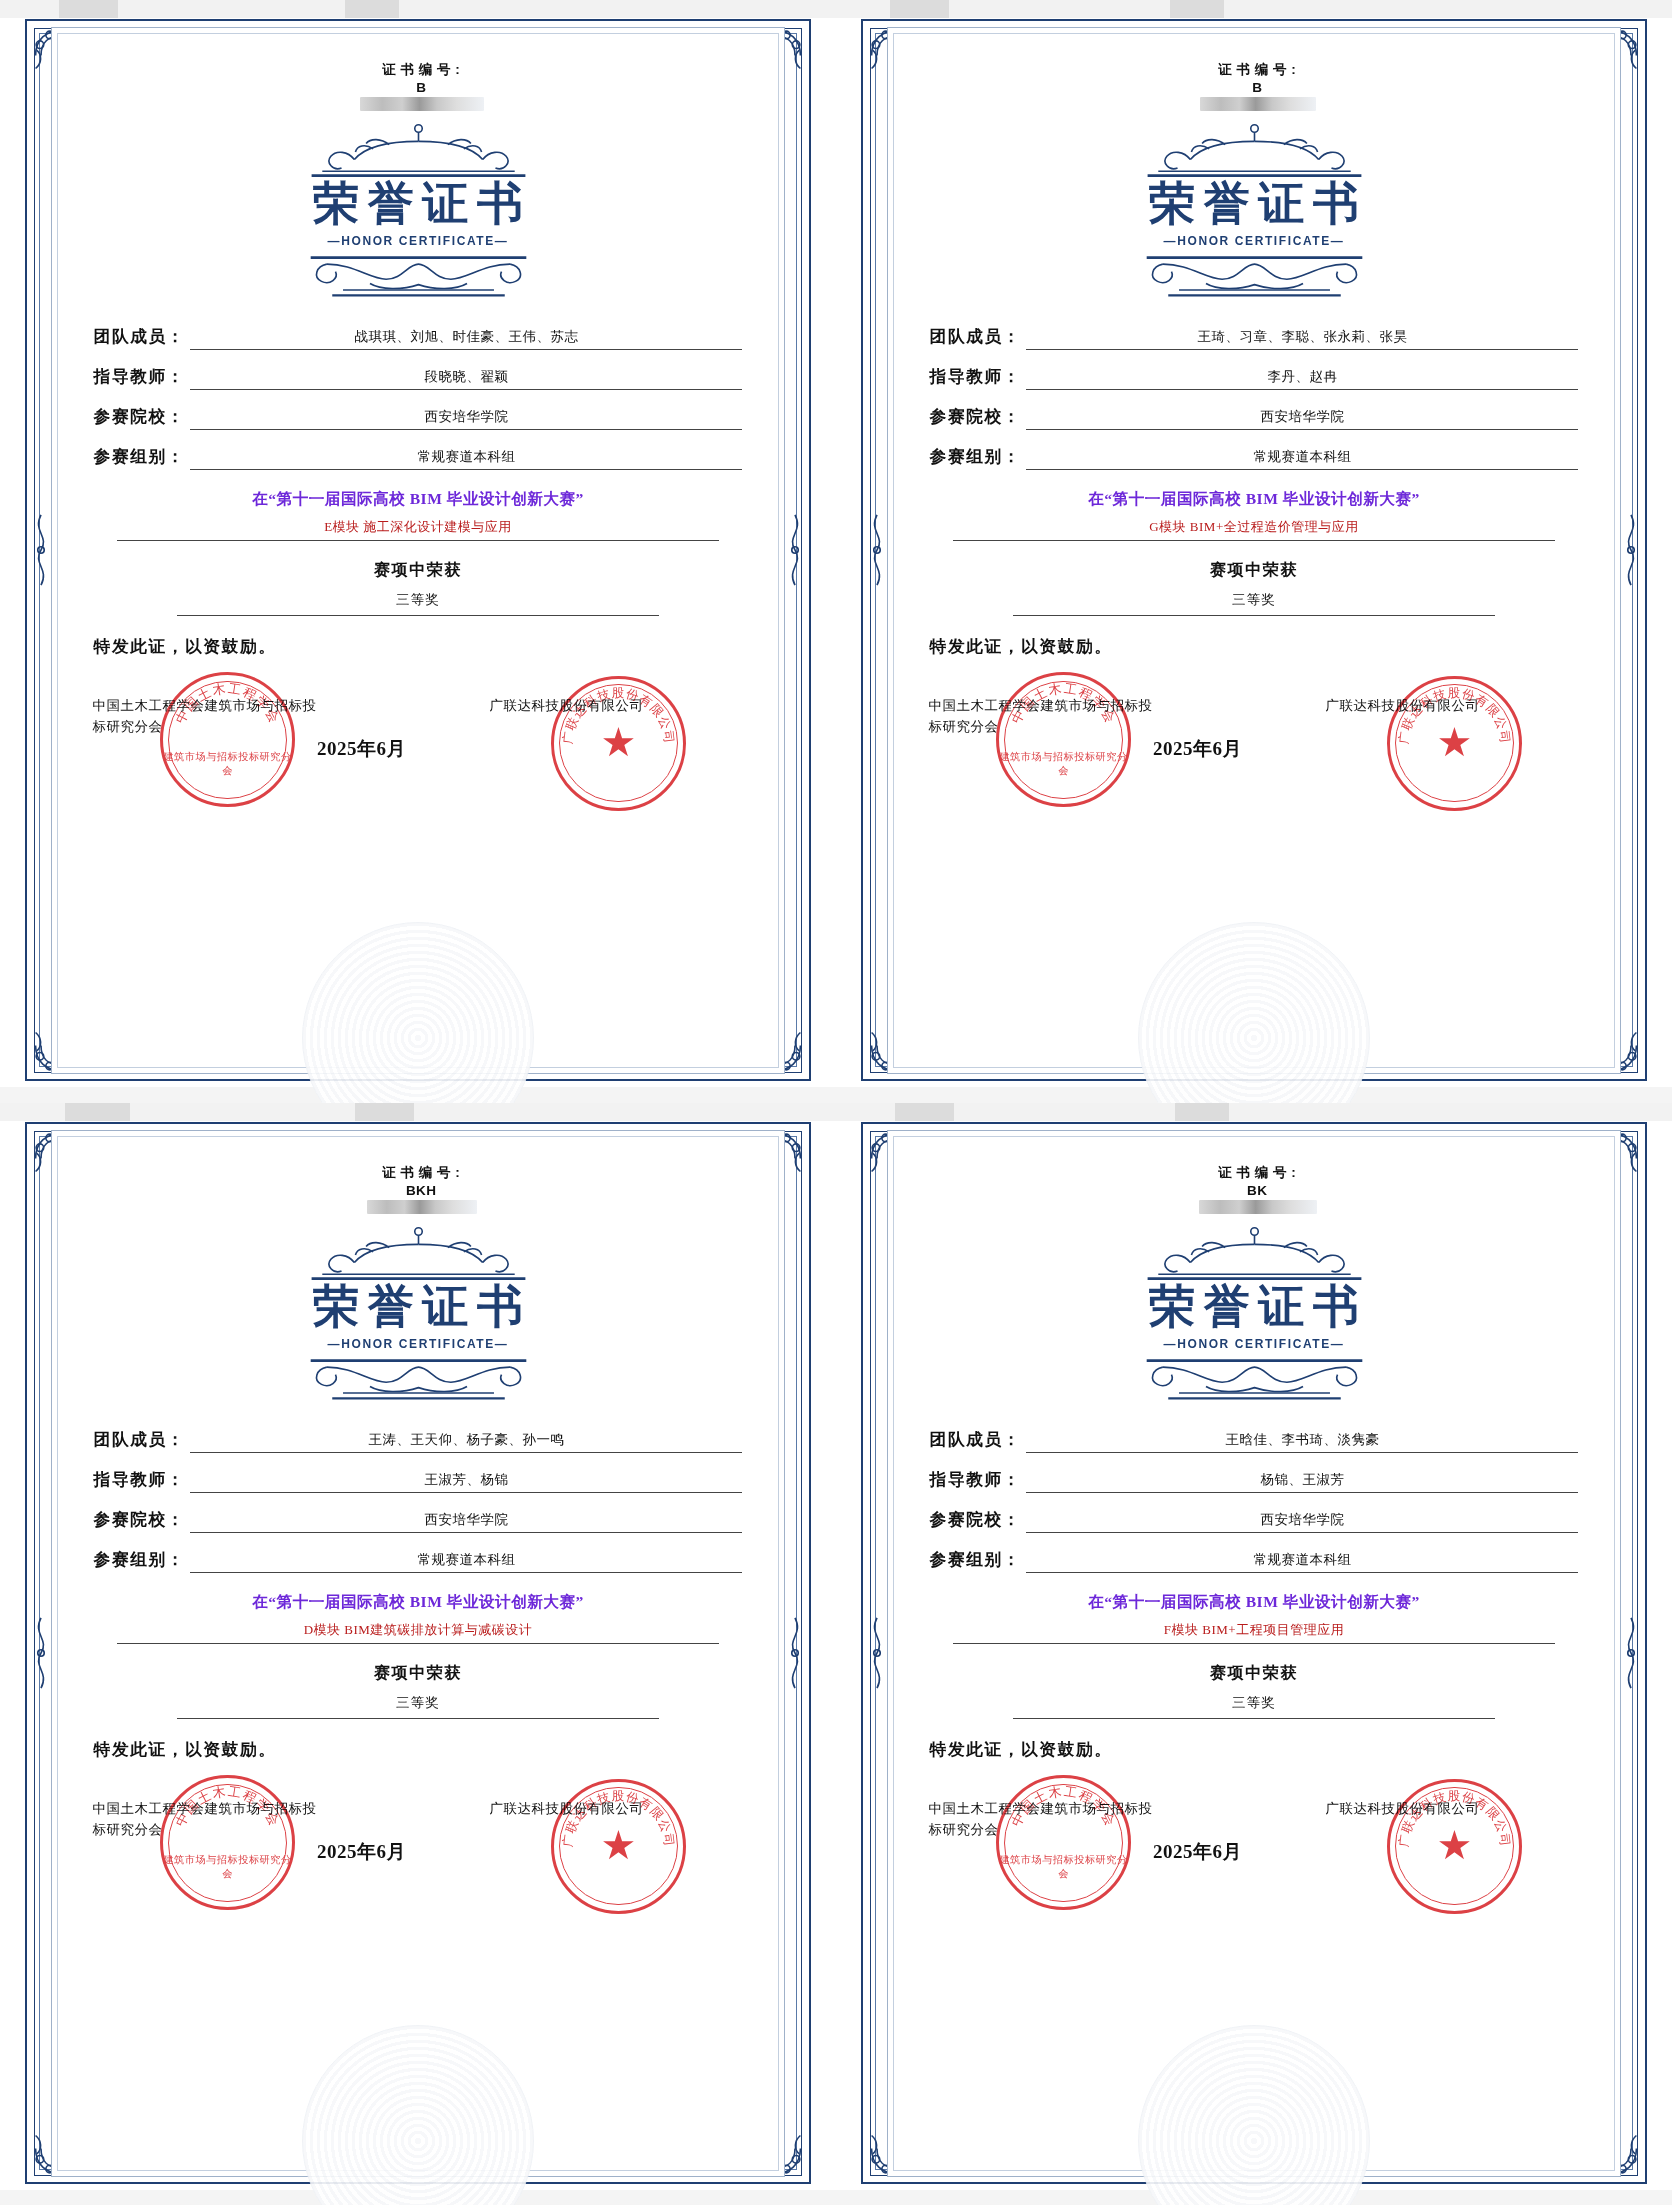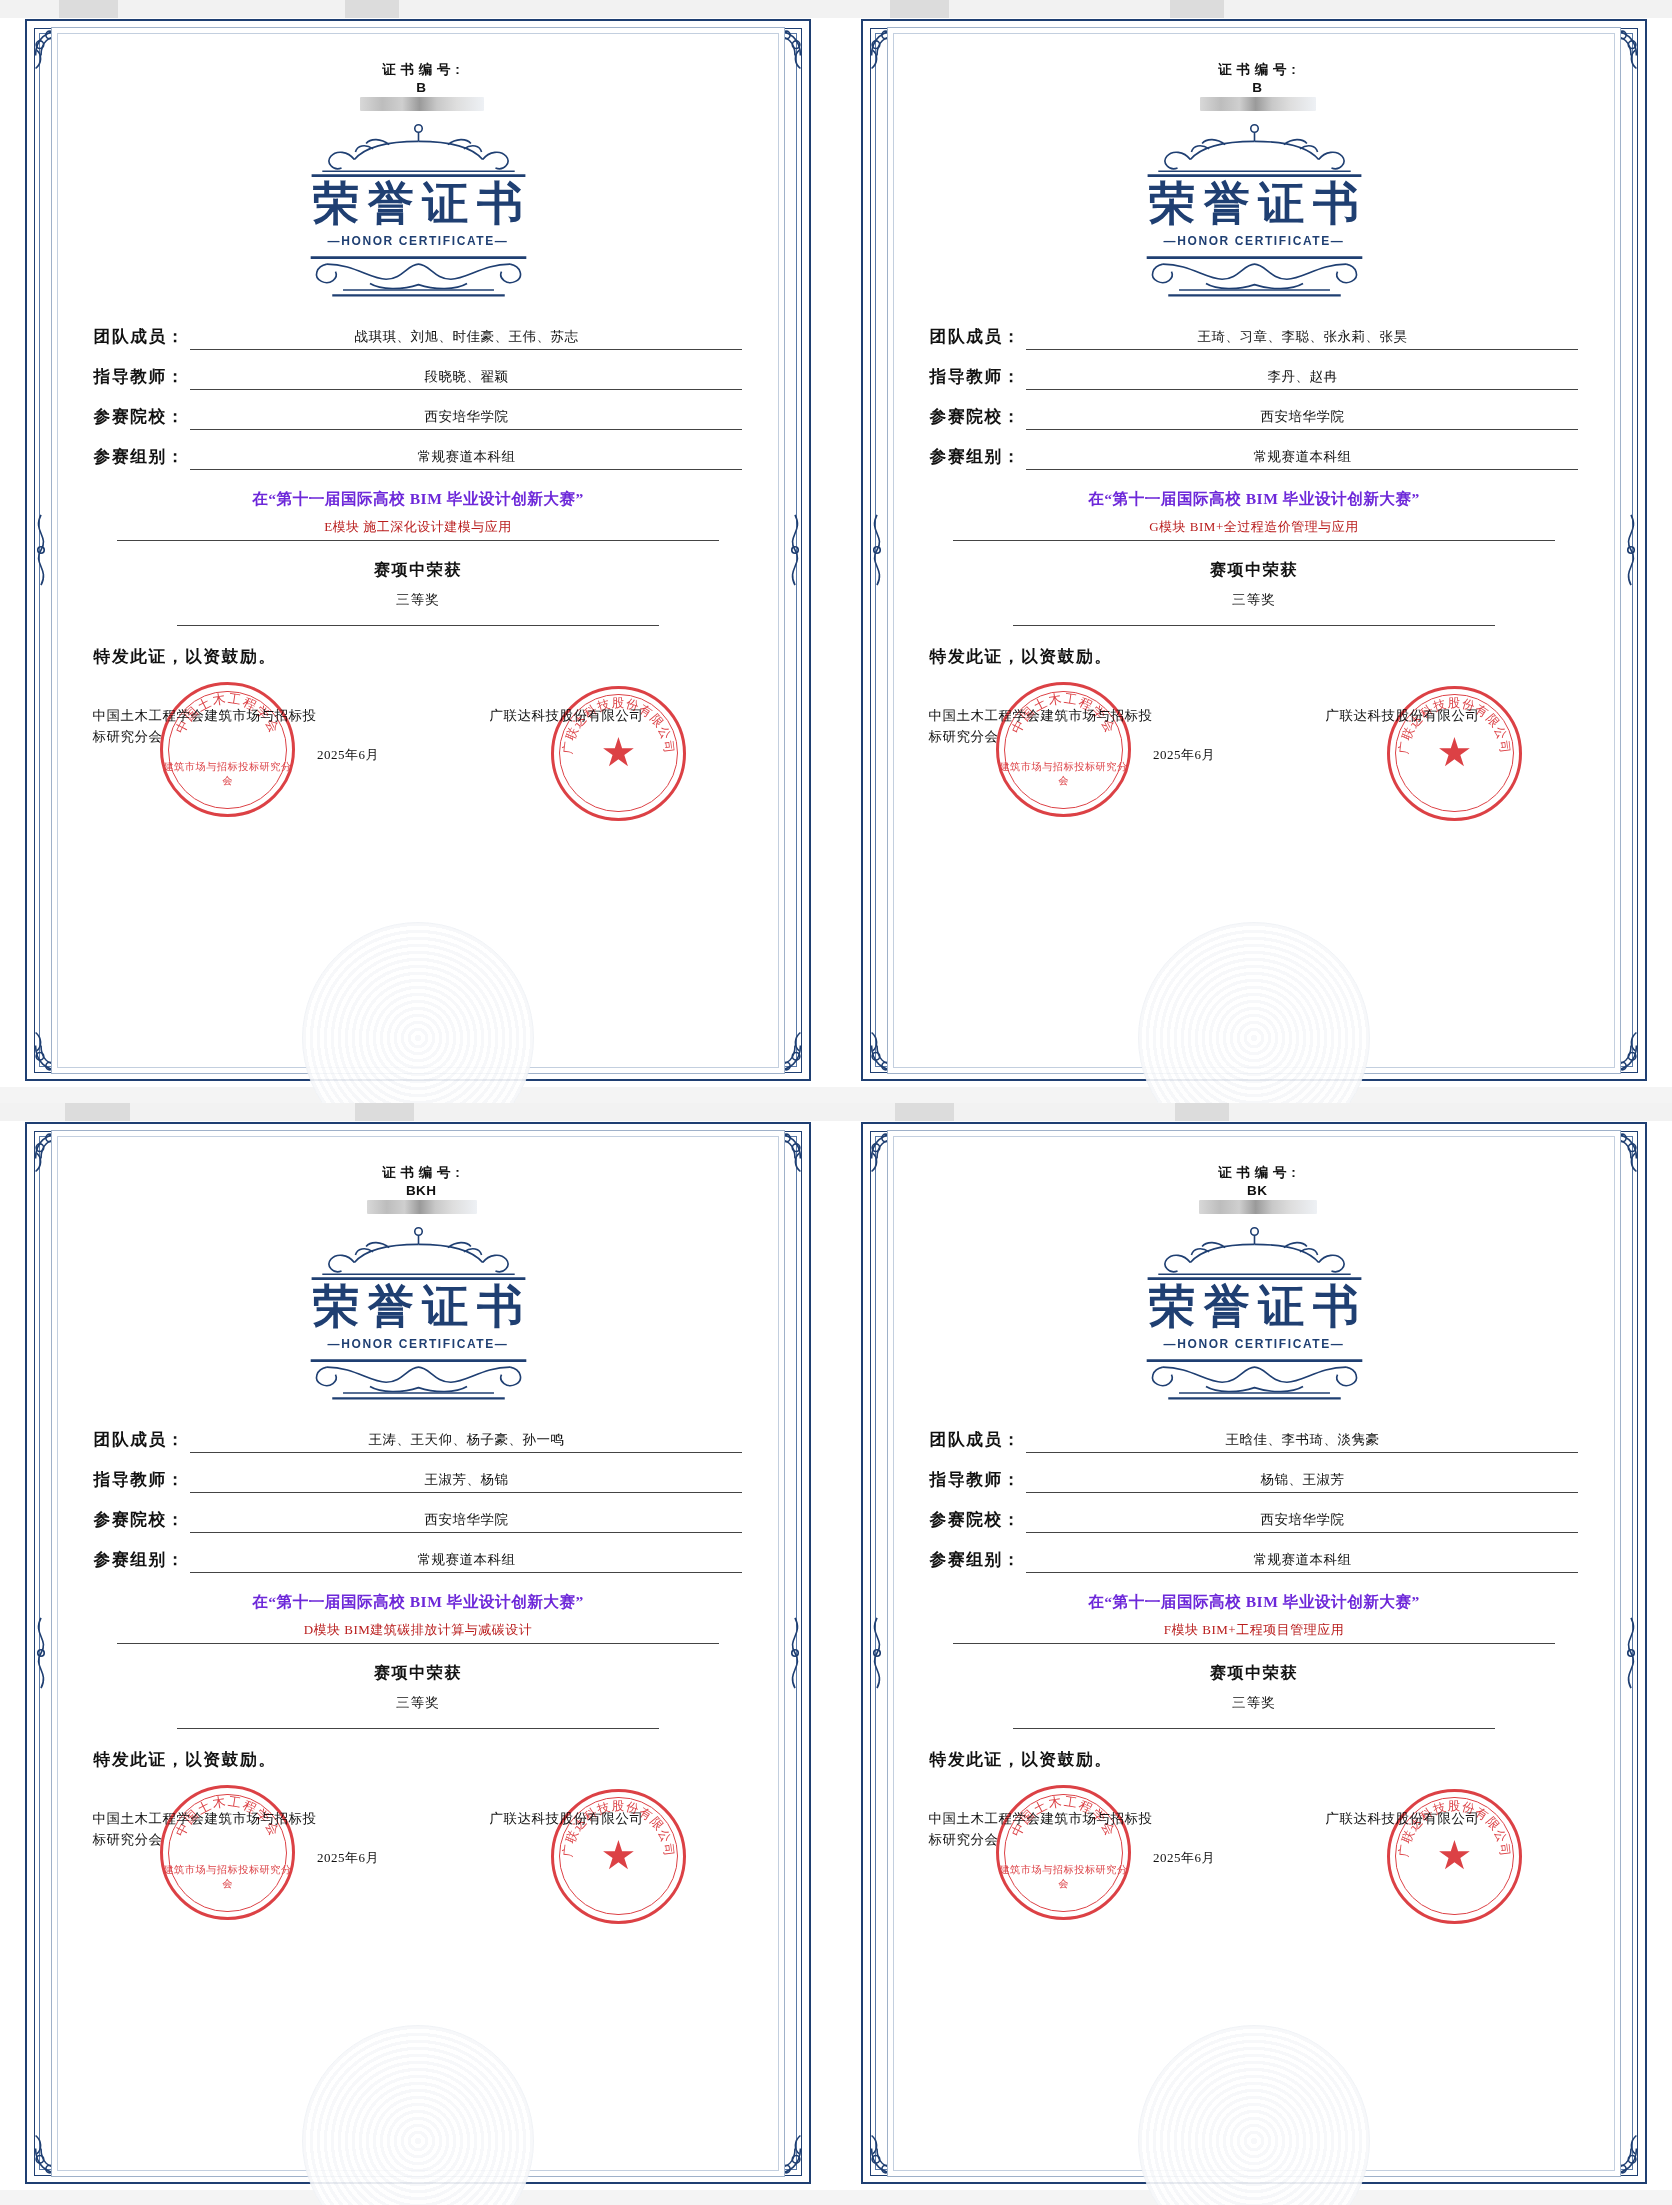--- a/index.html
+++ b/index.html
@@ -206,21 +206,21 @@
     color: #111;
     margin-top: 19.4px;
     letter-spacing: 1.6px;
   }
   .award-line {
     margin: 9.7px 92px 0 92px;
     border-bottom: 0.8px solid #444;
     text-align: center;
     font-size: 13.5px;
     color: #111;
-    padding-bottom: 16px;
+    padding-bottom: 6px;
     letter-spacing: 1.1px;
   }
   .closing {
     margin: 19.4px 0 0 8.6px;
     font-size: 16.7px;
     font-weight: bold;
     color: #111;
     letter-spacing: 1.6px;
   }
 
@@ -245,23 +245,24 @@
     width: 253px;
     text-align: left;
     font-size: 13.5px;
     line-height: 1.55;
     color: #111;
     letter-spacing: 0.5px;
   }
   .date {
     position: absolute;
     left: 232px; top: 58px;
-    font-size: 13px;
+    font-size: 19px;
     color: #111;
     letter-spacing: 0.5px;
+    font-weight: bold;
   }
 
   
   .seal {
     position: absolute;
     width: 135px; height: 135px;
     border-radius: 50%;
     border: 3.2px solid #d7262b;
     color: #d7262b;
     opacity: .88;

